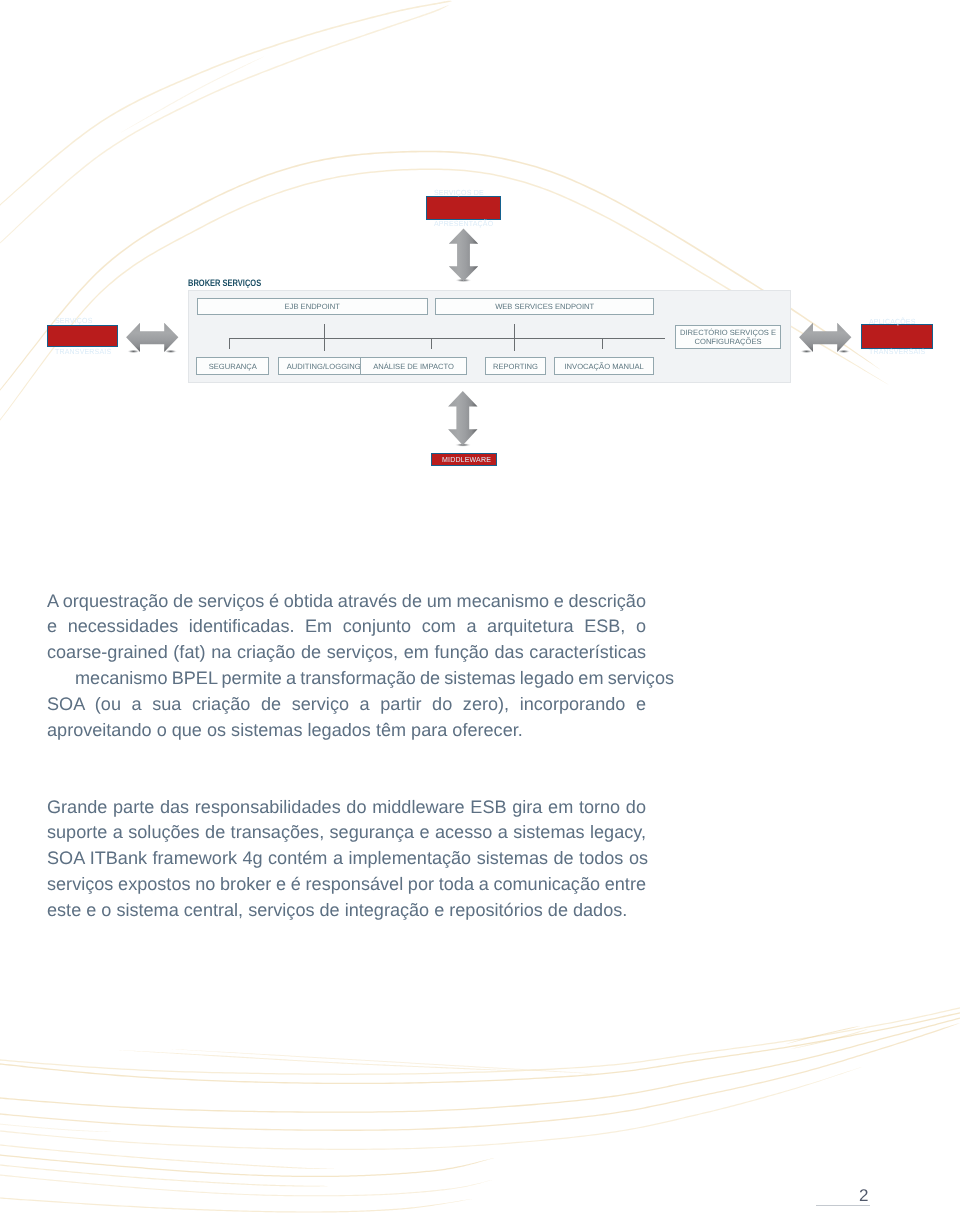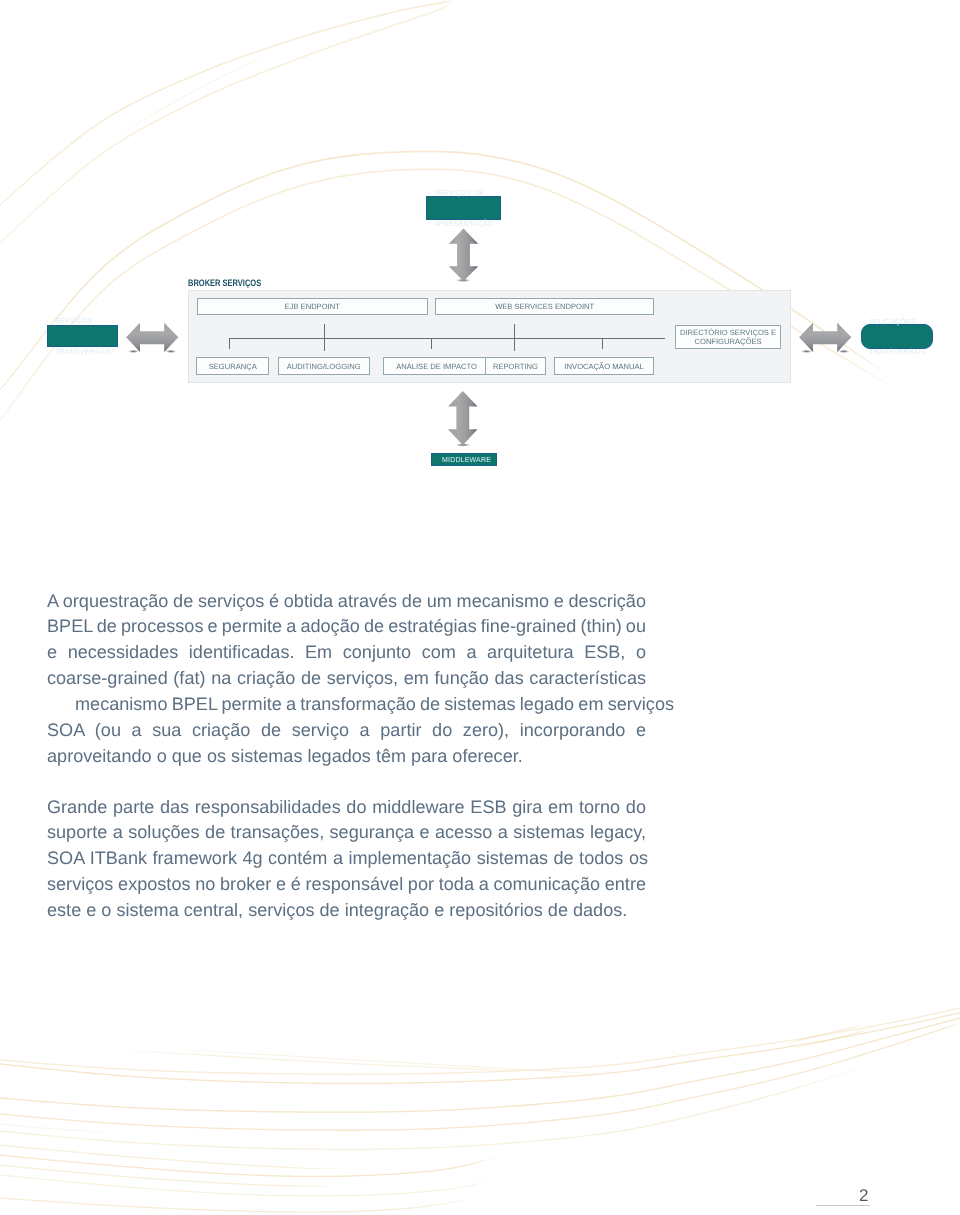--- a/index.html
+++ b/index.html
@@ -2,21 +2,21 @@
 <html><head>
 <meta charset="utf-8">
 <style>
   html,body{margin:0;padding:0;background:#fff;}
   body{width:960px;height:1215px;font-family:"Liberation Sans",sans-serif;overflow:hidden;position:relative;
     -webkit-font-smoothing:antialiased;text-rendering:geometricPrecision;}
   .page{position:absolute;left:0;top:0;width:960px;height:1215px;background:#ffffff;}
   svg.bg{position:absolute;left:0;top:0;width:960px;height:1215px;}
 
   
-  .bluebox{position:absolute;background:#0f766e;color:#dcecf8;border:0.8px solid #14618f;text-align:left;
+  .bluebox{position:absolute;background:#b91c1c;color:#dcecf8;border:0.8px solid #14618f;text-align:left;
     display:flex;align-items:flex-start;justify-content:center;flex-direction:column;
     font-size:7.4px;letter-spacing:.18px;padding-left:7.4px;box-sizing:border-box;gap:21px;}
   .bluebox .ln{display:block;line-height:9.3px;white-space:nowrap;transform:scaleX(0.95);transform-origin:0 50%;}
   .brokerlabel{position:absolute;color:#1d5066;font-weight:bold;font-size:9.4px;white-space:nowrap;transform:scaleX(0.80);transform-origin:0 0;}
   .brokerbox{position:absolute;background:#f1f3f5;border:1px solid #e2e5e8;box-sizing:border-box;}
   .wbox{position:absolute;background:#fcfdfd;border:1px solid #93a7ae;box-sizing:border-box;color:#5b757f;
      font-size:7.6px;letter-spacing:0px;display:flex;align-items:center;justify-content:center;text-align:center;}
   .wbox .ln{display:block;line-height:9.5px;white-space:nowrap;}
   .cline{position:absolute;background:#6a6e71;}
 
@@ -128,53 +128,52 @@
     <div class="wbox" style="left:435.1px;top:297.9px;width:219.1px;height:17.6px;">
       <span class="ln">WEB SERVICES ENDPOINT</span>
     </div>
 
     <div class="wbox" style="left:196.0px;top:357.3px;width:73.4px;height:18.2px;">
       <span class="ln">SEGURANÇA</span>
     </div>
     <div class="wbox" style="left:277.6px;top:357.3px;width:92.1px;height:18.2px;">
       <span class="ln">AUDITING/LOGGING</span>
     </div>
-    <div class="wbox" style="left:383px;top:357.3px;width:107px;height:18.2px;">
+    <div class="wbox" style="left:360px;top:357.3px;width:107px;height:18.2px;">
       <span class="ln">ANÁLISE DE IMPACTO</span>
     </div>
     <div class="wbox" style="left:485.1px;top:357.3px;width:60.7px;height:18.2px;">
       <span class="ln">REPORTING</span>
     </div>
     <div class="wbox" style="left:554.1px;top:357.3px;width:100.1px;height:18.2px;">
       <span class="ln">INVOCAÇÃO MANUAL</span>
     </div>
 
     <div class="wbox" style="left:674.6px;top:325px;width:106.9px;height:24.2px;flex-direction:column;">
       <span class="ln">DIRECTÓRIO SERVIÇOS E</span>
       <span class="ln">CONFIGURAÇÕES</span>
     </div>
 
     <div class="bluebox" style="left:46.5px;top:324.6px;width:71.6px;height:22.9px;">
       <span class="ln">SERVIÇOS</span>
       <span class="ln">TRANSVERSAIS</span>
     </div>
 
-    <div class="bluebox" style="left:860.6px;top:324.4px;width:72.7px;height:24.2px;border-radius:9px;">
+    <div class="bluebox" style="left:860.6px;top:324.4px;width:72.7px;height:24.2px;">
       <span class="ln">APLICAÇÕES</span>
       <span class="ln">TRANSVERSAIS</span>
     </div>
 
     <div class="bluebox" style="left:430.8px;top:453.2px;width:65.8px;height:12.9px;align-items:center;padding-left:8px;">
       <span class="ln">MIDDLEWARE</span>
     </div>
   </div>
 
   <div class="para" id="p1" style="left:47px;top:588.5px;">
       <div class="ln2" style="width: 599px; word-spacing: -0.3125px;">A orquestração de serviços é obtida através de um mecanismo e descrição</div>
-      <div class="ln2" style="width: 599px; word-spacing: -0.896307px;">BPEL de processos e permite a adoção de estratégias fine-grained (thin) ou</div>
       <div class="ln2" style="width: 599px; word-spacing: 5.53819px;">e necessidades identificadas. Em conjunto com a arquitetura ESB, o</div>
       <div class="ln2" style="width: 599px; word-spacing: 0.628472px;">coarse-grained (fat) na criação de serviços, em função das características</div>
       <div class="ln2" style="width: 599px; word-spacing: -0.859375px; margin-left: 28px;">mecanismo BPEL permite a transformação de sistemas legado em serviços</div>
       <div class="ln2" style="width: 599px; word-spacing: 5.57943px;">SOA (ou a sua criação de serviço a partir do zero), incorporando e</div>
       <div class="ln2" style="width: 599px;">aproveitando o que os sistemas legados têm para oferecer.</div>
     </div>
   <div class="para" id="p2" style="left:47px;top:794.5px;">
       <div class="ln2" style="width: 599px; word-spacing: 0.657813px;">Grande parte das responsabilidades do middleware ESB gira em torno do</div>
       <div class="ln2" style="width: 599px; word-spacing: 0.390625px;">suporte a soluções de transações, segurança e acesso a sistemas legacy,</div>
       <div class="ln2" style="width: 599px; word-spacing: 0.4625px;">SOA ITBank framework 4g contém a implementação sistemas de todos os</div>

